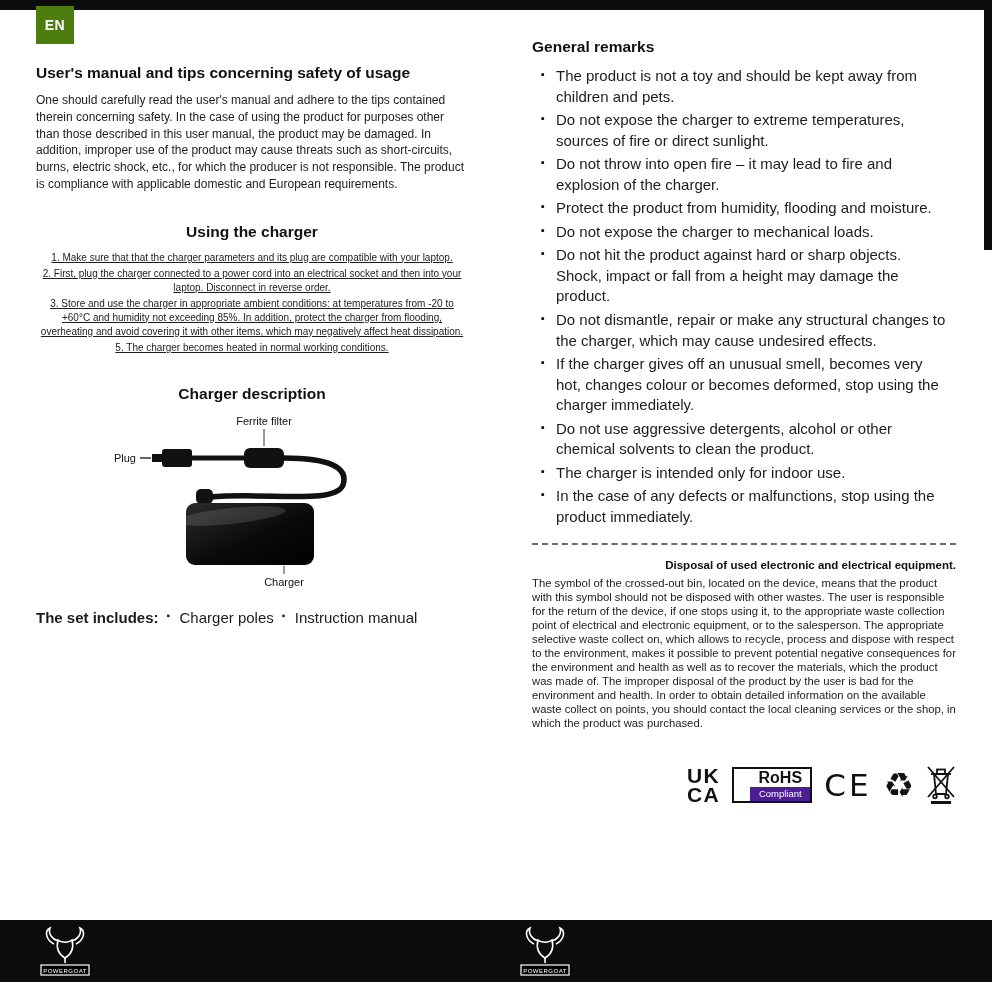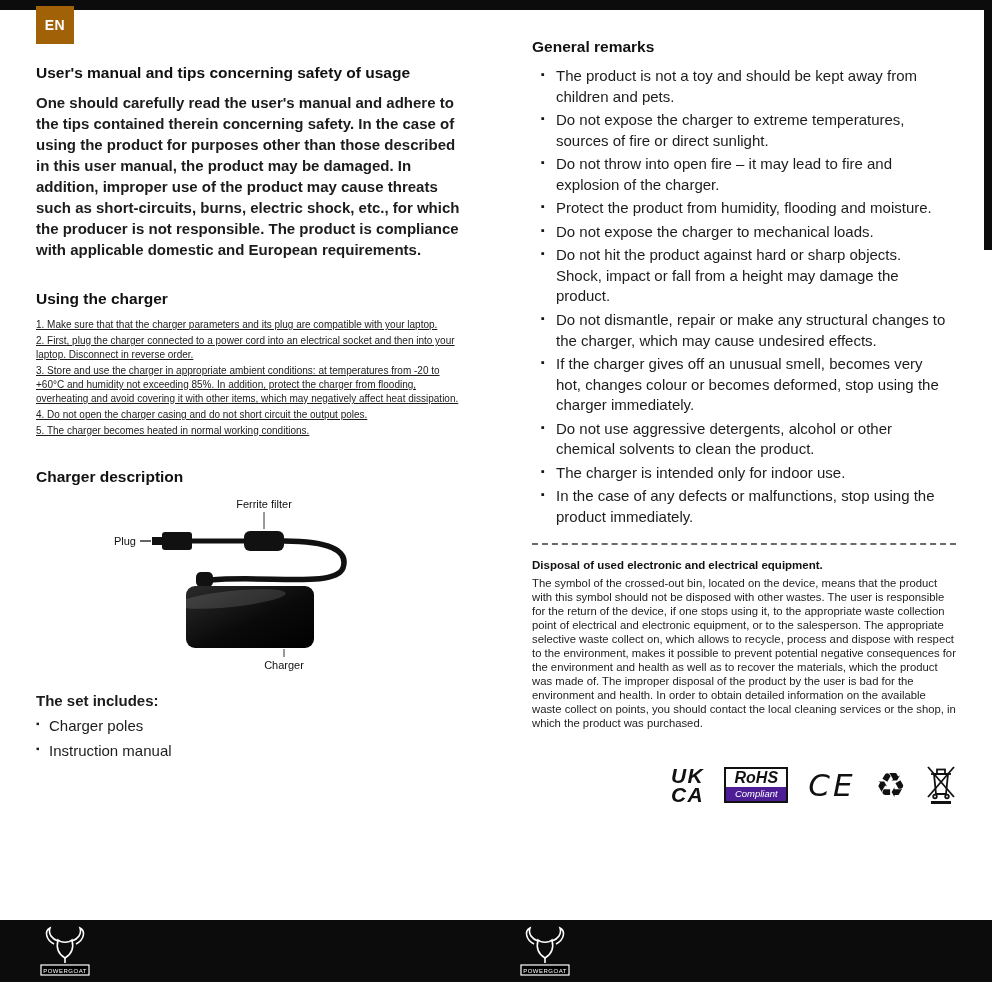--- a/index.html
+++ b/index.html
@@ -5,51 +5,51 @@
   html,body{margin:0;padding:0;}
   body{
     width:992px;height:990px;position:relative;overflow:hidden;
     background:#ffffff;
     font-family:"Liberation Sans","DejaVu Sans",sans-serif;
     color:#1c1c1c;
   }
   .topbar{position:absolute;top:0;left:0;width:992px;height:10px;background:#0c0c0c;}
   .edge-strip{position:absolute;top:0;right:0;width:8px;height:250px;background:#0c0c0c;}
   .lang-badge{
-    position:absolute;top:6px;left:36px;width:38px;height:38px;background:#a16207;
+    position:absolute;top:6px;left:36px;width:38px;height:38px;background:#4d7c0f;
     color:#fff;font-weight:bold;font-size:14px;display:flex;align-items:center;justify-content:center;
     letter-spacing:.5px;
   }
   .col{position:absolute;}
   .col-left{top:64px;left:36px;width:432px;}
   .col-right{top:38px;left:532px;width:424px;}
   h2{font-size:15.5px;font-weight:bold;color:#111;margin:0 0 10px 0;}
-  .para{font-size:15px;line-height:1.4;margin:0 0 8px 0;font-weight:bold;}
-  .section{margin-top:30px;}
+  .para{font-size:12px;line-height:1.4;margin:0 0 8px 0;}
+  .section{margin-top:30px;text-align:center;}
   .num-item{font-size:10px;line-height:1.4;margin:0 0 2px 0;text-decoration:underline;}
   ul.bullets{list-style:none;margin:9px;padding:0;}
   ul.bullets li{
     position:relative;padding-left:15px;font-size:15px;line-height:1.37;margin-bottom:3px;
   }
   ul.bullets li::before{
     content:"▪";position:absolute;left:0;top:1px;font-size:11px;color:#111;
   }
   .dashed-sep{border:none;border-top:2px dashed #6a6a6a;margin:16px 0 14px 0;}
-  .disposal-heading{font-size:11.5px;font-weight:bold;color:#111;margin:0 0 5px 0;}
+  .disposal-heading{font-size:11.5px;font-weight:bold;color:#111;margin:0 0 5px 16px;text-align:right;}
   .disposal-body{font-size:11.3px;line-height:1.24;margin:0;color:#222;}
   .diagram-wrap{margin-top:4px;}
-  .set-includes{margin-top:14px;font-size:15px;display:flex;gap:8px;flex-direction:column;}
+  .set-includes{margin-top:14px;font-size:15px;display:flex;align-items:center;gap:8px;}
   .set-includes .lbl{font-weight:bold;}
   .set-includes .inc-item{position:relative;padding-left:13px;}
   .set-includes .inc-item::before{content:"▪";position:absolute;left:0;top:1px;font-size:10px;}
   .cert-row{
-    display:flex;align-items:center;justify-content:flex-end;gap:20px;margin-top:34px;font-style:italic;
+    display:flex;align-items:center;justify-content:flex-end;gap:12px;margin-top:34px;
   }
   .ukca{font-weight:bold;font-size:21px;line-height:.92;letter-spacing:1.5px;color:#111;}
-  .rohs-box{border:2.5px solid #111;text-align:center;min-width:60px;}
+  .rohs-box{border:2.5px solid #111;text-align:center;min-width:60px;padding-left:16px;}
   .rohs-top{font-weight:bold;font-size:16px;padding:0 4px;color:#111;}
   .rohs-bottom{background:#4c1d95;color:#fff;font-size:9.5px;padding:1px 3px 2px 3px;}
   .ce-mark{font-size:31px;color:#111;letter-spacing:3px;font-family:"DejaVu Sans",sans-serif;}
   .recycle{font-size:34px;color:#111;line-height:1;font-family:"DejaVu Sans",sans-serif;}
   .footer-bar{
     position:absolute;top:920px;left:0;width:992px;height:62px;background:#0c0c0c;
   }
   .emblem{position:absolute;top:4px;}
   .emblem-1{left:38px;}
   .emblem-2{left:518px;}
@@ -67,21 +67,20 @@
 <div class="col col-left">
 
   <h2>User's manual and tips concerning safety of usage</h2>
   <p class="para">One should carefully read the user's manual and adhere to the tips contained therein concerning safety. In the case of using the product for purposes other than those described in this user manual, the product may be damaged. In addition, improper use of the product may cause threats such as short-circuits, burns, electric shock, etc., for which the producer is not responsible. The product is compliance with applicable domestic and European requirements.</p>
 
   <div class="section">
     <h2>Using the charger</h2>
     <p class="num-item">1. Make sure that that the charger parameters and its plug are compatible with your laptop.</p>
     <p class="num-item">2. First, plug the charger connected to a power cord into an electrical socket and then into your laptop. Disconnect in reverse order.</p>
     <p class="num-item">3. Store and use the charger in appropriate ambient conditions: at temperatures from -20 to +60°C and humidity not exceeding 85%. In addition, protect the charger from flooding, overheating and avoid covering it with other items, which may negatively affect heat dissipation.</p>
-    <p class="num-item">4. Do not open the charger casing and do not short circuit the output poles.</p>
     <p class="num-item">5. The charger becomes heated in normal working conditions.</p>
   </div>
 
   <div class="section">
     <h2>Charger description</h2>
     <div class="diagram-wrap">
       <svg width="432" height="178" viewBox="0 0 432 178">
         <defs>
           <linearGradient id="brickg" x1="0" y1="0" x2="1" y2="1">
             <stop offset="0" stop-color="#2b2b2b"></stop>

